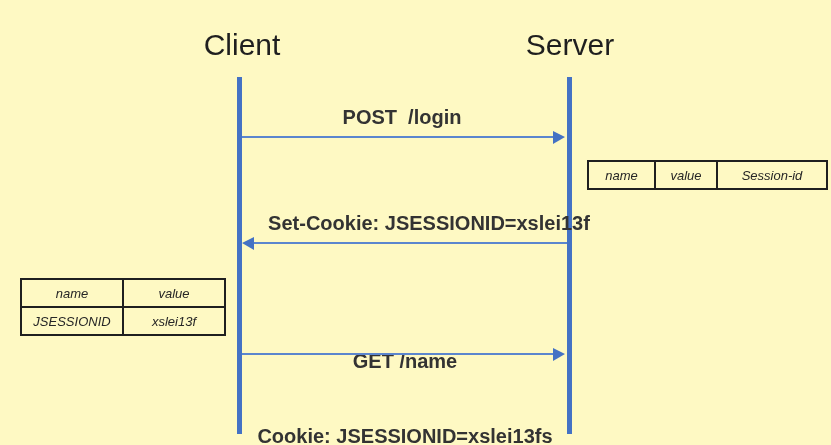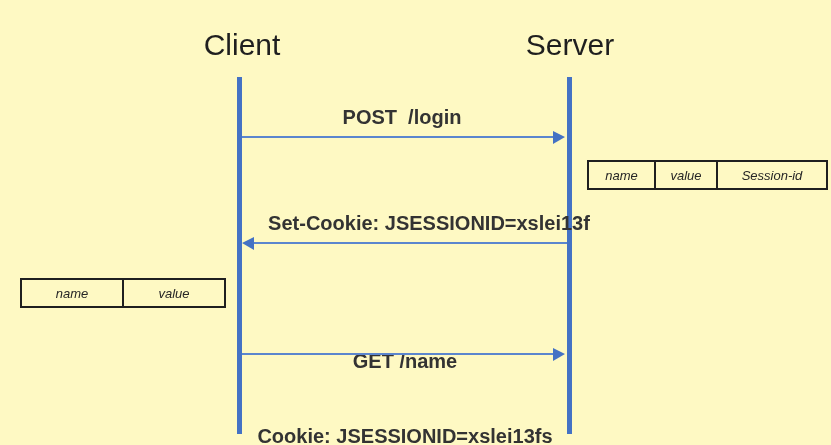--- a/index.html
+++ b/index.html
@@ -139,16 +139,20 @@
       </tr>
     </tbody>
   </table>
 
   <table class="data-table client-table">
     <tbody>
       <tr>
         <td class="c1">name</td>
         <td class="c2">value</td>
       </tr>
+      <tr>
+        <td class="c1">JSESSIONID</td>
+        <td class="c2">xslei13f</td>
+      </tr>
     </tbody>
   </table>
 
 </div>
 
 </body></html>

